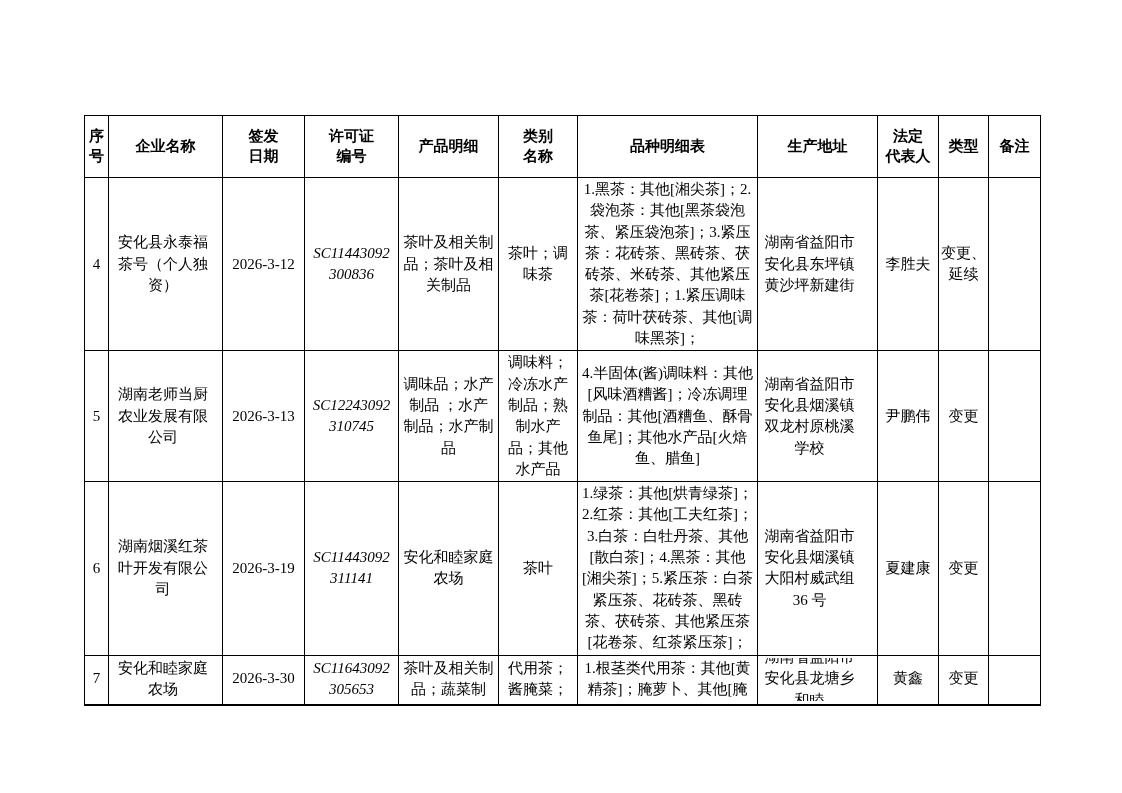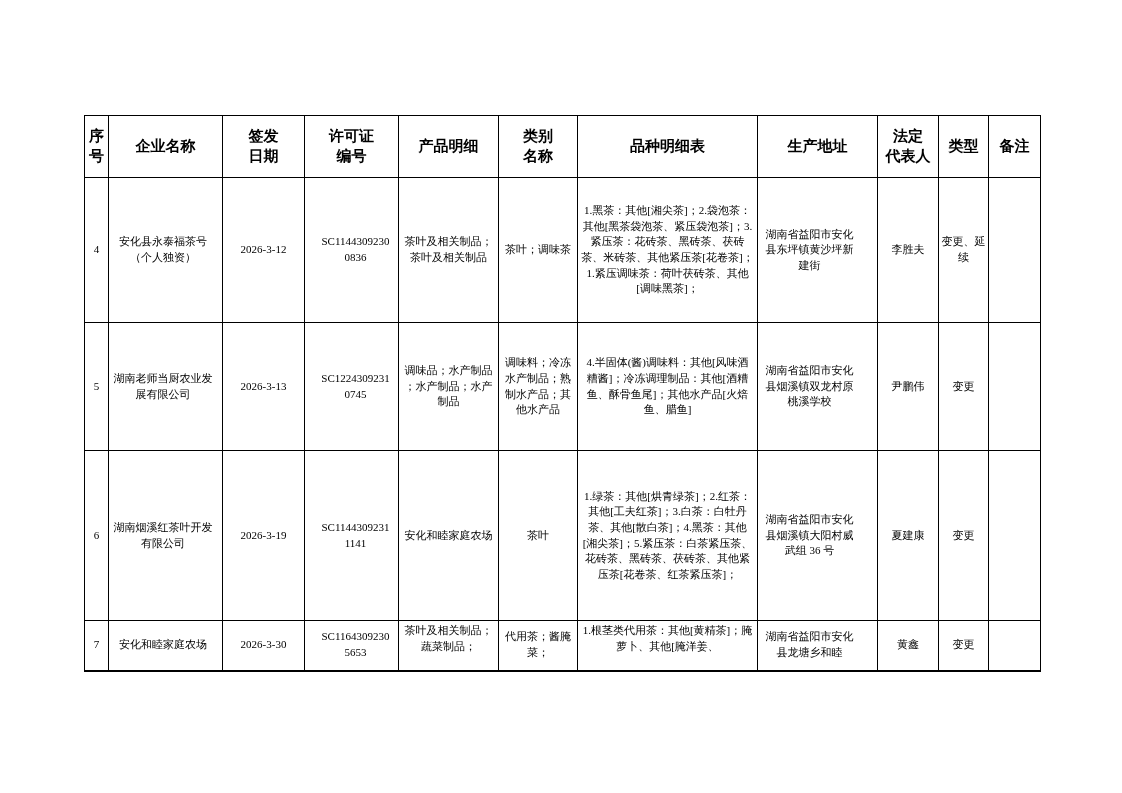--- a/index.html
+++ b/index.html
@@ -3,29 +3,29 @@
 <meta charset="utf-8">
 <style>
   html,body{margin:0;padding:0;background:#fff;}
   body{width:1122px;height:793px;overflow:hidden;position:relative;
        font-family:"Liberation Serif","DejaVu Serif",serif;color:#000;}
   .page{position:absolute;left:0;top:0;width:1122px;height:793px;background:#fff;}
   table.lic{position:absolute;left:84px;top:115px;width:956px;
             border-collapse:collapse;table-layout:fixed;
             border:1.5px solid #000;border-bottom-width:2.5px;}
   th,td{border:1.5px solid #000;text-align:center;vertical-align:middle;
-        padding:1px 3px;font-size:11px;line-height:1.42;word-break:break-all;}
+        padding:1px 3px;font-size:15px;line-height:1.42;word-break:break-all;}
   th{font-weight:bold;font-size:15px;line-height:1.3;white-space:pre-line;padding:2px;}
   tr.hdr{height:62px;}
   tr.r4{height:145px;}
   tr.r5{height:128px;}
   tr.r6{height:170px;}
   tr.r7{height:50px;}
   td.col-company{padding-right:8px;}
-  td.col-license{padding-left:15px;padding-right:7px;}
+  td.col-license{padding-left:7px;padding-right:7px;font-style:italic;}
   td.col-address{padding-left:4px;padding-right:20px;}
   td.col-type{padding-left:2px;padding-right:2px;margin-left:20px;}
   tr.r7 td{vertical-align:top;padding-top:2px;}
   .clip{height:43px;overflow:hidden;display:flex;flex-direction:column;justify-content:center;}
   .clip.top{justify-content:flex-start;}
 </style>
 </head>
 <body>
 
 <div class="page">

